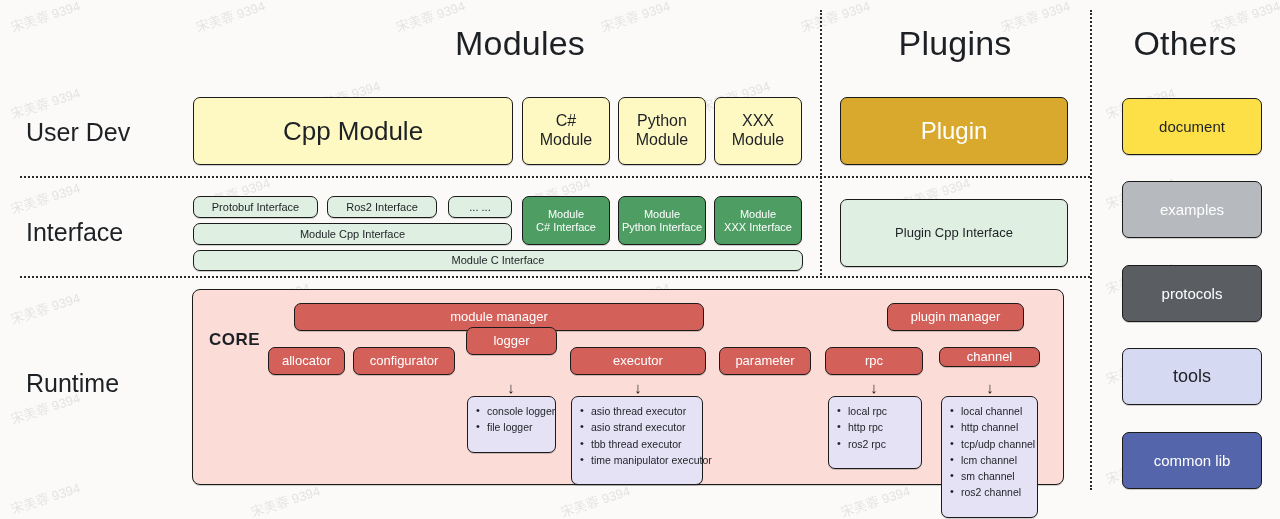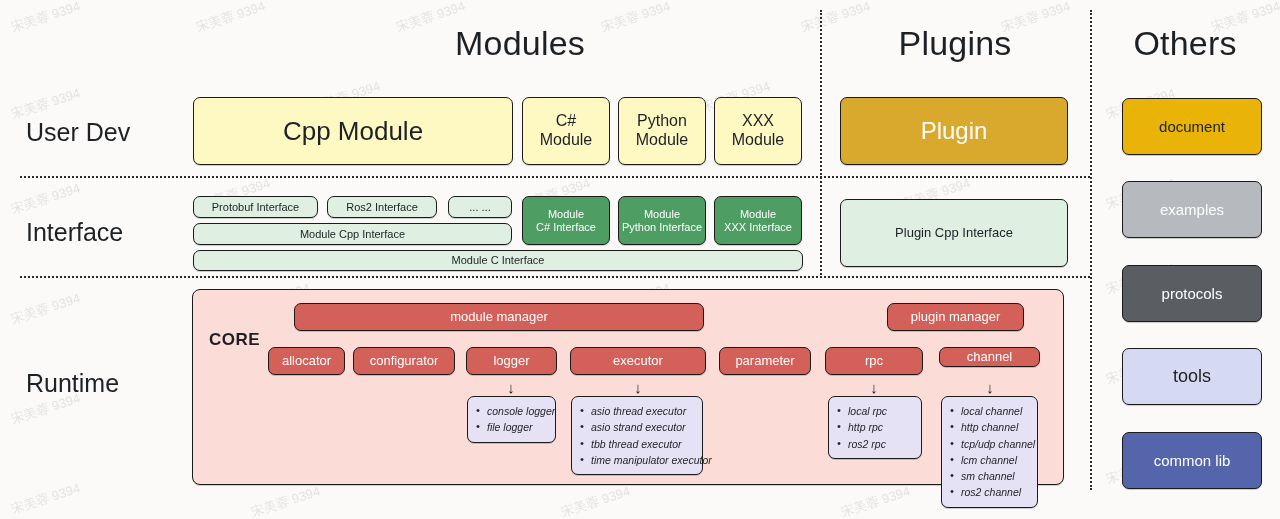--- a/index.html
+++ b/index.html
@@ -58,46 +58,45 @@
     white-space: pre-line;
     box-shadow: 0 1px 0 rgba(0,0,0,0.18);
   }
 
   .cream   { background: #fef9c3; color: #1d2125; }
   .gold    { background: #d9a92e; color: #ffffff; }
   .mint    { background: #dff0e2; color: #1d2125; }
   .green   { background: #4e9d63; color: #ffffff; }
   .red     { background: #d4605a; color: #ffffff; }
   .pinkbg  { background: #fbdcd7; color: #1d2125; }
-  .white   { background: #eab308; color: #1d2125; }
+  .white   { background: #fde047; color: #1d2125; }
   .gray    { background: #b6b9bd; color: #ffffff; }
   .darkgray{ background: #5a5e63; color: #ffffff; }
   .lightblue{ background: #d5daf2; color: #1d2125; }
   .blue    { background: #5465ab; color: #ffffff; }
 
   .core-label {
     position: absolute;
     font-size: 17px;
     font-weight: bold;
     color: #1d2125;
     letter-spacing: 0.5px;
   }
 
   
   .bullets {
     position: absolute;
     background: #e6e2f5;
     border: 1.4px solid #1b1b1b;
     border-radius: 7px;
-    padding: 6px 8px 6px 8px;
+    padding: 6px 8px 16px 8px;
     font-size: 10.5px;
     line-height: 1.55;
     color: #1d2125;
     box-shadow: 0 1px 0 rgba(0,0,0,0.18);
-    font-style: italic;
   }
   .bullets ul { list-style: none; }
   .bullets li { position: relative; padding-left: 11px; white-space: nowrap; }
   .bullets li::before {
     content: "\2022";
     position: absolute;
     left: 0; top: -1px;
     font-size: 11px;
   }
 
@@ -197,21 +196,21 @@
 
   <div class="box pinkbg" style="left:192px; top:289px; width:872px; height:196px; border-radius:8px; display:block;"></div>
 
   <div class="core-label" style="left:209px; top:330px;">CORE</div>
 
   <div class="box red" style="left:294px; top:303px; width:410px; height:28px; font-size:13px;">module manager</div>
   <div class="box red" style="left:887px; top:303px; width:137px; height:28px; font-size:13px;">plugin manager</div>
 
   <div class="box red" style="left:268px; top:347px; width:77px; height:28px; font-size:13px;">allocator</div>
   <div class="box red" style="left:353px; top:347px; width:102px; height:28px; font-size:13px;">configurator</div>
-  <div class="box red" style="left:466px; top:347px; width:91px; height:28px; font-size:13px;">logger</div>
+  <div class="box red" style="left:466px; top:327px; width:91px; height:28px; font-size:13px;">logger</div>
   <div class="box red" style="left:570px; top:347px; width:136px; height:28px; font-size:13px;">executor</div>
   <div class="box red" style="left:719px; top:347px; width:92px; height:28px; font-size:13px;">parameter</div>
   <div class="box red" style="left:825px; top:347px; width:98px; height:28px; font-size:13px;">rpc</div>
   <div class="box red" style="left:939px; top:347px; width:101px; height:20px; font-size:13px;">channel</div>
 
   <div class="arrow" style="left:504px; top:380px;">↓</div>
   <div class="arrow" style="left:631px; top:380px;">↓</div>
   <div class="arrow" style="left:867px; top:380px;">↓</div>
   <div class="arrow" style="left:983px; top:380px;">↓</div>
 

